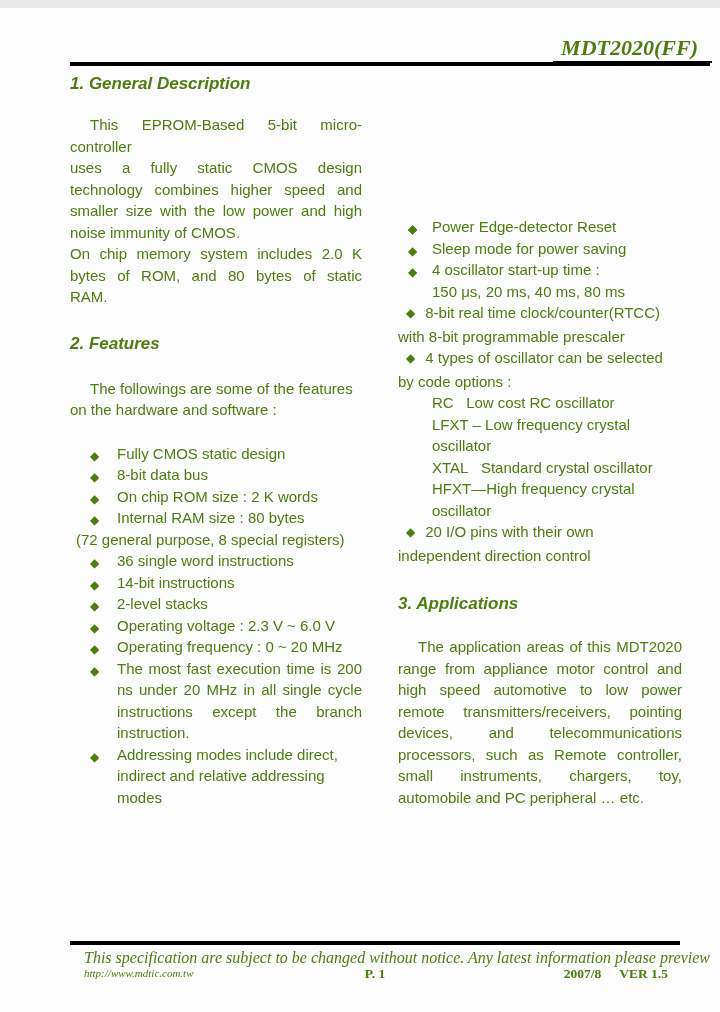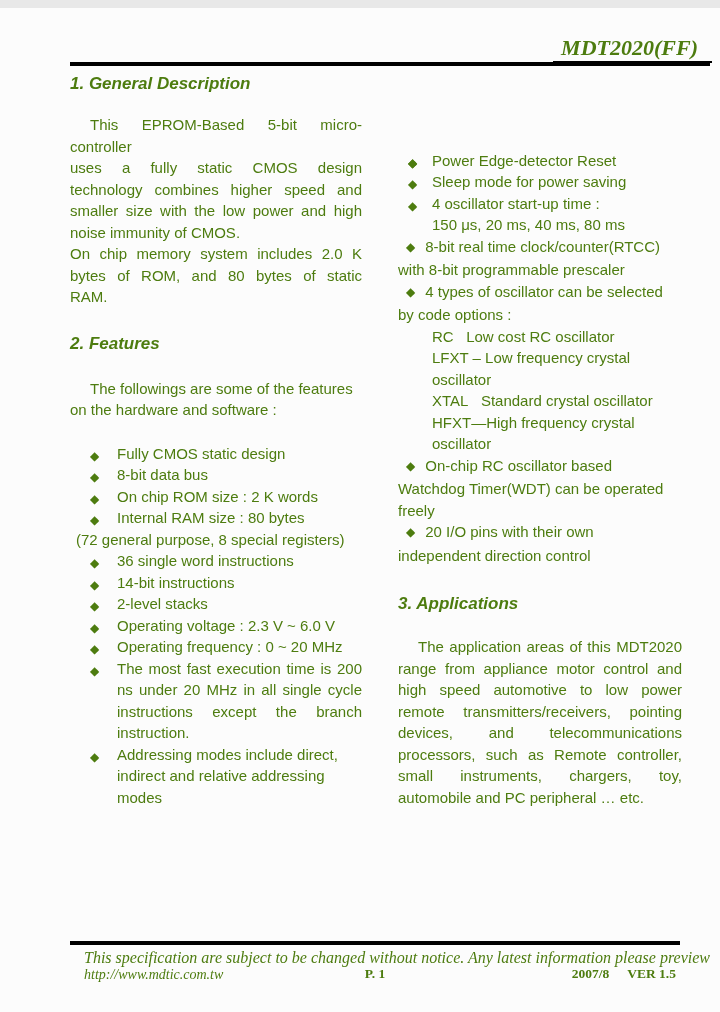--- a/index.html
+++ b/index.html
@@ -47,23 +47,23 @@
   .frule{position:absolute;left:70px;right:40px;top:933px;height:4px;background:#000;}
   .fnotice{
     position:absolute;left:84px;top:941px;
     font-family:"Liberation Serif","DejaVu Serif",serif;font-style:italic;
     font-size:16px;white-space:nowrap;
   }
   .frow{
     position:absolute;left:70px;right:40px;top:958px;height:18px;
     font-family:"Liberation Serif","DejaVu Serif",serif;font-size:13.5px;
   }
-  .furl{position:absolute;left:14px;top:1px;font-style:italic;font-size:14px;}
+  .furl{position:absolute;left:14px;top:1px;font-style:italic;font-size:11px;}
   .fpage{position:absolute;left:50%;transform:translateX(-50%);font-weight:bold;}
-  .fright{position:absolute;right:4px;font-weight:bold;}
+  .fright{position:absolute;right:12px;font-weight:bold;}
   .fver{margin-left:18px;}
 </style>
 </head>
 <body>
 
 <div class="page">
 
   <div class="hdr">
     <span class="doctitle">MDT2020(FF)</span>
   </div>
@@ -166,25 +166,20 @@
         <div class="li sub">
           <span class="t">LFXT – Low frequency crystal
 oscillator</span>
         </div>
         <div class="li sub">
           <span class="t">XTAL&nbsp;&nbsp;&nbsp;Standard crystal oscillator</span>
         </div>
         <div class="li sub">
           <span class="t">HFXT—High frequency crystal
 oscillator</span>
-        </div>
-        <div class="li bflush">
-          <span class="blt-in">◆</span><span class="t">On-chip RC oscillator based
-Watchdog Timer(WDT) can be operated
-freely</span>
         </div>
         <div class="li bflush">
           <span class="blt-in">◆</span><span class="t">20 I/O pins with their own
 independent direction control</span>
         </div>
       </div>
 
       <div class="sech h3">3. Applications</div>
       <div class="para appp ind">
         <span class="jbody">The application areas of this MDT2020

